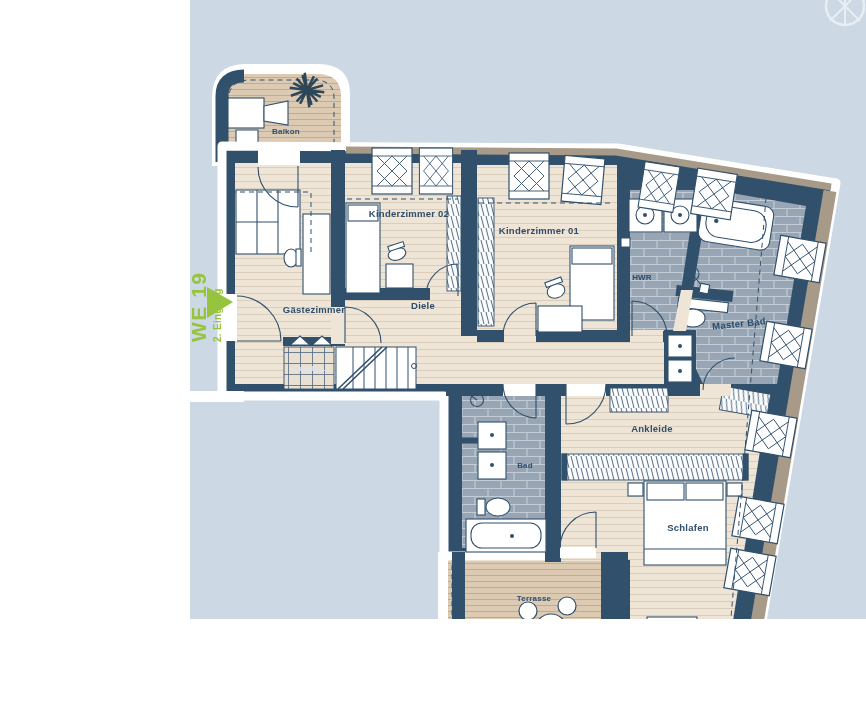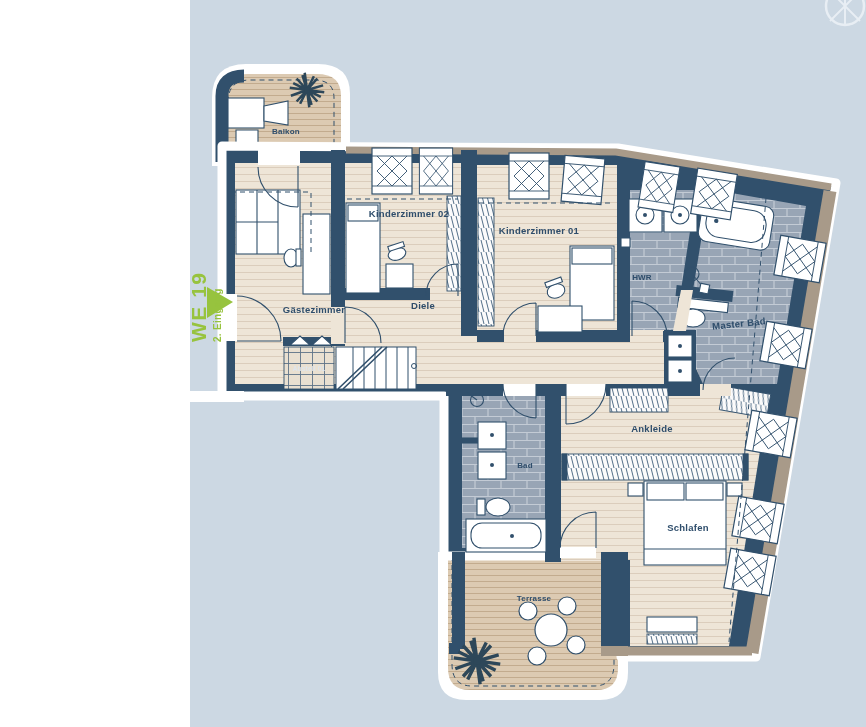--- a/index.html
+++ b/index.html
@@ -1,16 +1,16 @@
 <!DOCTYPE html>
 <html><head>
 <meta charset="utf-8">
 <style>
   html,body{margin:0;padding:0;background:#fff;}
-  .canvas{position:relative;width:866px;height:727px;background:#be185d;overflow:hidden;
+  .canvas{position:relative;width:866px;height:619px;background:#be185d;overflow:hidden;
           font-family:"Liberation Sans",sans-serif;}
   svg{position:absolute;left:0;top:0;}
   text{font-family:"Liberation Sans",sans-serif;fill:#2e4d6b;font-weight:bold;}
   .lbl{font-size:9.5px;letter-spacing:.25px;}
   .lbl-sm{font-size:8px;letter-spacing:.2px;}
   .lbl-xs{font-size:6.5px;fill:#dde5ed;letter-spacing:.2px;}
   .green-big{font-size:21px;fill:#97c33e;letter-spacing:1.5px;}
   .green-sm{font-size:10px;fill:#97c33e;letter-spacing:.3px;}
 </style>
 </head>

